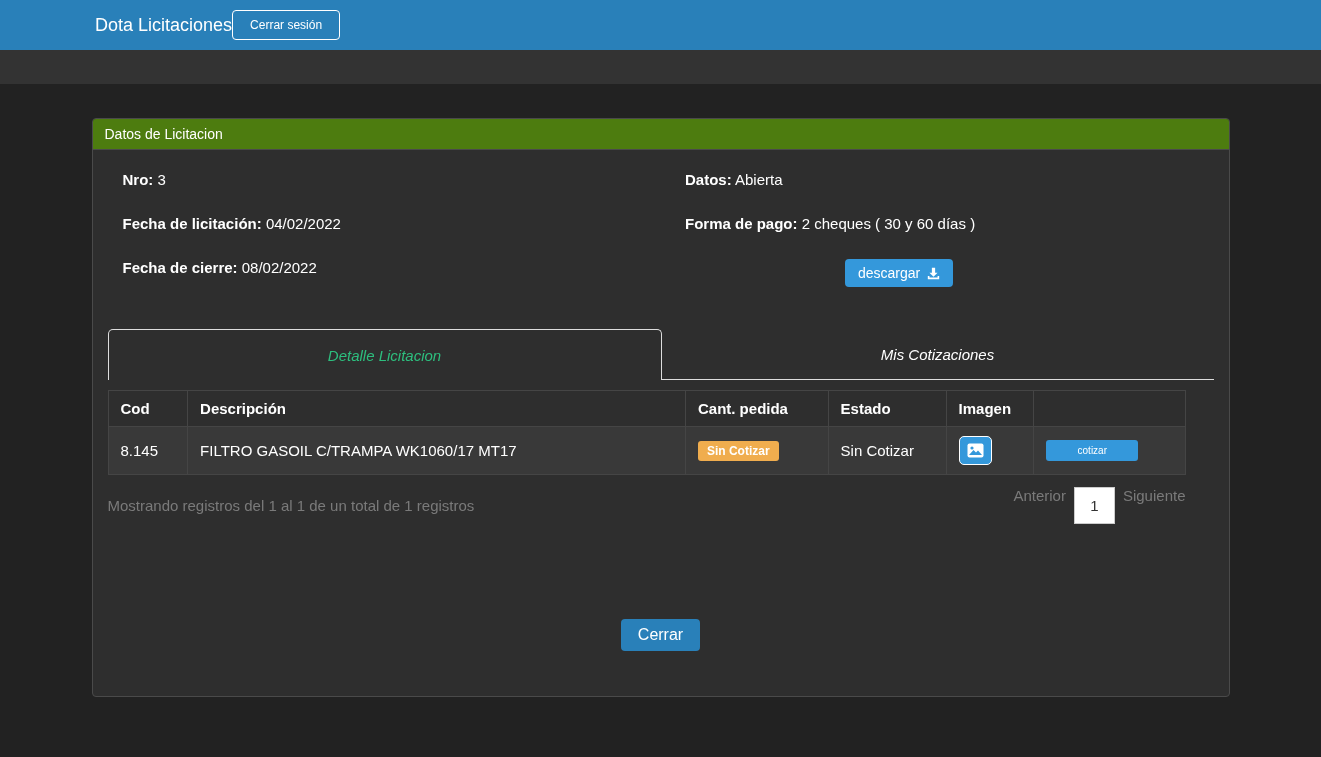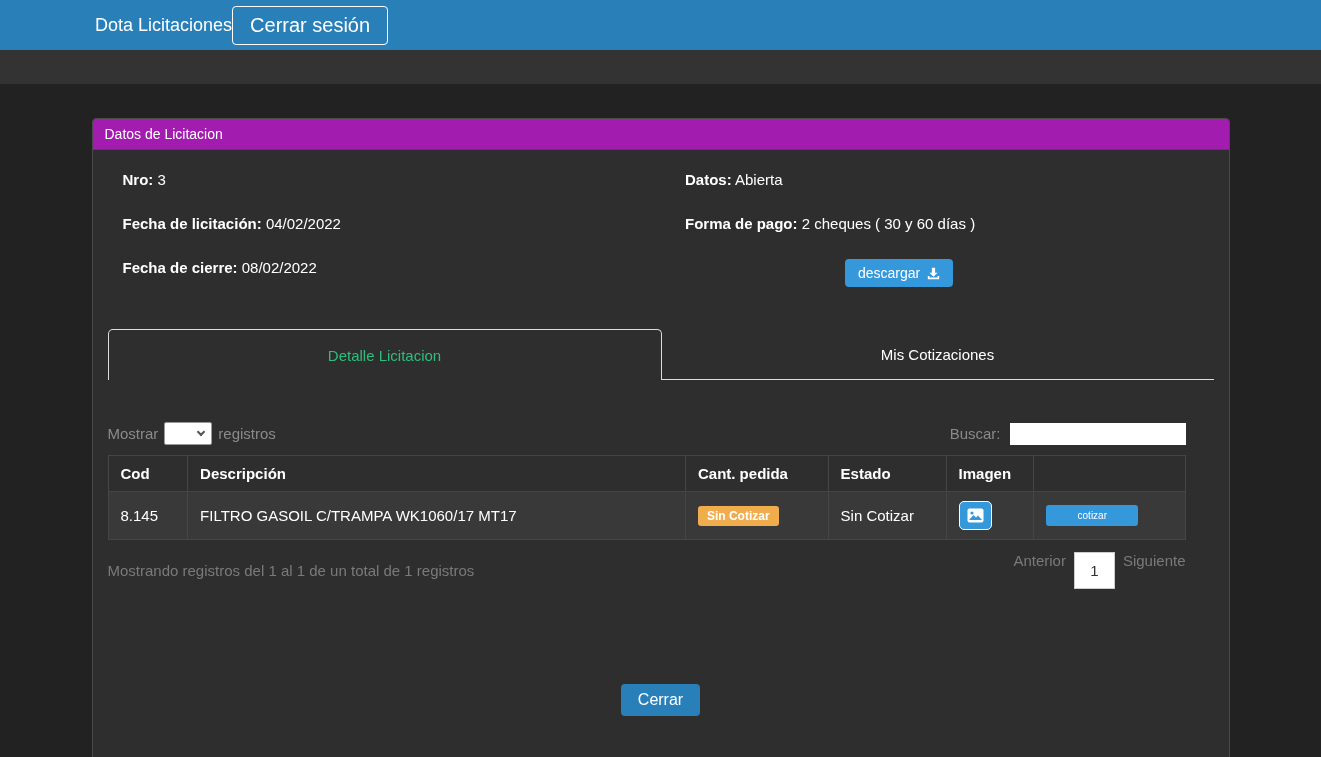--- a/index.html
+++ b/index.html
@@ -14,33 +14,33 @@
 
   
   .topbar {
     height: 50px; background: #2980b9;
     display: flex; align-items: center; 
     padding: 0 77px 0 95px;
   }
   .brand { font-size: 18px; color: #ffffff; }
   .logout-btn {
     background: transparent; border: 1px solid #ffffff; color: #ffffff;
-    font-size: 20px; padding: 7px 17px; border-radius: 4px; cursor: pointer;
+    font-size: 12px; padding: 7px 17px; border-radius: 4px; cursor: pointer;
     font-family: inherit;
   }
 
   .subnav { height: 34px; background: #333333; }
 
   
   .panel {
     width: 1138px; margin: 34px auto 0;
     background: #2e2e2e; border: 1px solid #4a4a4a; border-radius: 4px;
   }
   .panel-heading {
-    background: #a21caf; padding: 7px 12px; font-size: 14px;
+    background: #4d7c0f; padding: 7px 12px; font-size: 14px;
     border-bottom: 1px solid #4a4a4a; border-radius: 3px 3px 0 0; color: #fff;
   }
   .panel-body { padding: 15px; }
 
   
   .info-grid { display: flex; padding: 6px 0 0 15px; }
   .info-col { width: 50%; }
   .info-col.right { padding-left: 17px; }
   .info-field { margin: 0 0 26px; font-size: 15px; line-height: 18px; }
   .info-field .lbl { font-weight: bold; }
@@ -48,21 +48,21 @@
     background: #3498db; color: #fff; border: none; border-radius: 4px;
     font-size: 14px; padding: 6px 13px; margin-left: 160px;
     display: inline-flex; align-items: center; gap: 7px; cursor: pointer;
     font-family: inherit;
   }
 
   
   .tabs { display: flex; margin-top: 26px; }
   .tab {
     flex: 1; height: 51px; display: flex; align-items: center; justify-content: center;
-    font-size: 15px; cursor: pointer;
+    font-size: 15px; cursor: pointer; font-style: italic;
   }
   .tab.active {
     border: 1px solid #dddddd; border-bottom: none;
     border-radius: 5px 5px 0 0; color: #2dbe7e;
   }
   .tab.inactive { border-bottom: 1px solid #dddddd; color: #ffffff; }
 
   
   .dt-wrap { width: 1078px; }
   .dt-controls {
@@ -187,34 +187,20 @@
           </button>
         </div>
       </div>
 
       <div class="tabs">
         <div class="tab active">Detalle Licitacion</div>
         <div class="tab inactive">Mis Cotizaciones</div>
       </div>
 
       <div class="dt-wrap">
-        <div class="dt-controls">
-          <div class="length-label">
-            <span>Mostrar</span>
-            <span class="length-select">
-              <span></span>
-              <span class="chev"></span>
-            </span>
-            <span>registros</span>
-          </div>
-          <div class="search-box">
-            <span>Buscar:</span>
-            <input class="search-input" type="text" value="" style="">
-          </div>
-        </div>
 
         <table class="dt">
           <thead>
             <tr>
               <th class="col-cod">Cod</th>
               <th class="col-desc">Descripción</th>
               <th class="col-cant">Cant. pedida</th>
               <th class="col-estado">Estado</th>
               <th class="col-img">Imagen</th>
               <th class="col-act"></th>

